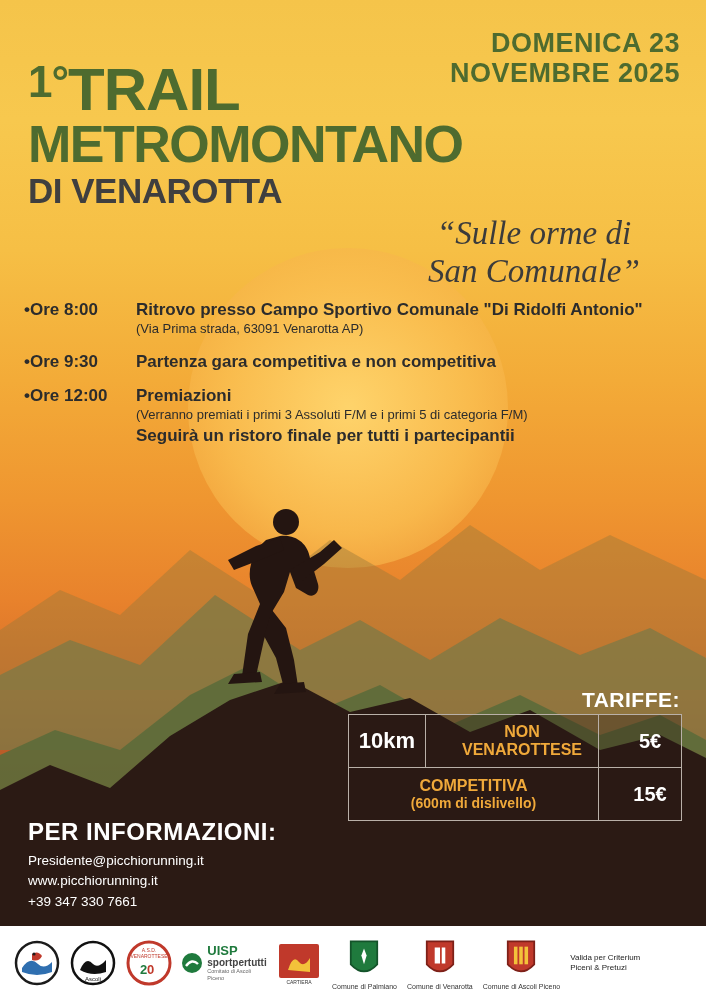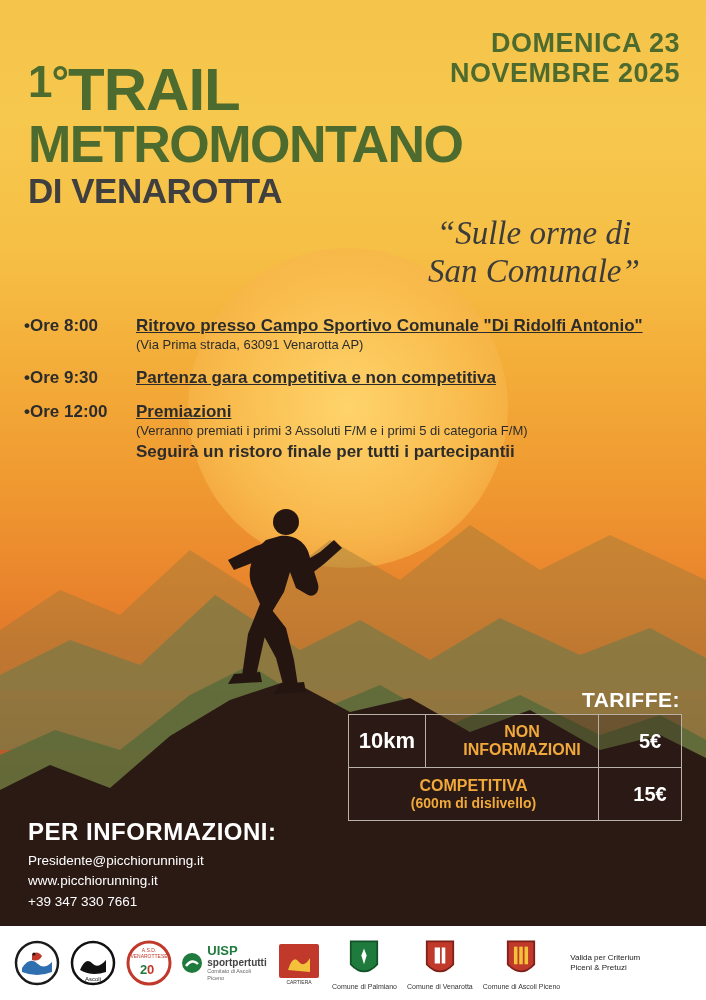--- a/index.html
+++ b/index.html
@@ -112,40 +112,39 @@
     font-style: italic;
     font-size: 33px;
     color: #3b3b3b;
     line-height: 1.15;
     width: 300px;
   }
 
   .schedule {
     position: absolute;
     left: 24px;
-    top: 316px;
+    top: 300px;
     width: 640px;
     color: #2c2c2c;
   }
   .sch-row {
     display: flex;
     margin-bottom: 14px;
   }
   .sch-time {
     flex: 0 0 112px;
     font-size: 17px;
     font-weight: bold;
     white-space: nowrap;
   }
   .sch-body { flex: 1 1 auto; }
   .sch-main {
     font-size: 17px;
     font-weight: bold;
     line-height: 1.2;
-    text-decoration: underline;
   }
   .sch-sub {
     font-size: 13px;
     line-height: 1.25;
     margin-top: 1px;
   }
   .sch-extra {
     font-size: 17px;
     font-weight: bold;
     margin-top: 2px;
@@ -370,21 +369,21 @@
         <div class="sch-extra">Seguirà un ristoro finale per tutti i partecipantii</div>
       </div>
     </div>
   </div>
 
   <div class="tariffe-label">TARIFFE:</div>
   <div class="fees">
     <div class="fee-row">
       <div class="fee-dist">10km</div>
       <div class="fee-type">
-        <div class="fee-type-main c-orange">NON INFORMAZIONI</div>
+        <div class="fee-type-main c-orange">NON VENAROTTESE</div>
       </div>
       <div class="fee-price">5€</div>
     </div>
     <div class="fee-row">
       <div class="fee-type">
         <div class="fee-type-main c-orange">COMPETITIVA</div>
         <div class="fee-type-sub c-orange">(600m di dislivello)</div>
       </div>
       <div class="fee-price">15€</div>
     </div>

